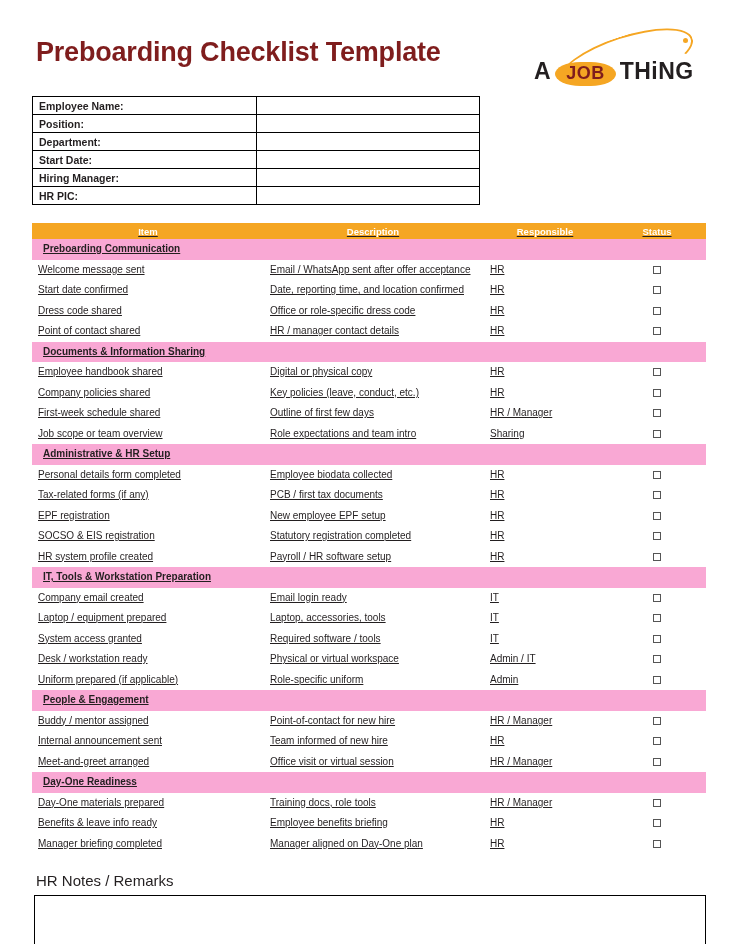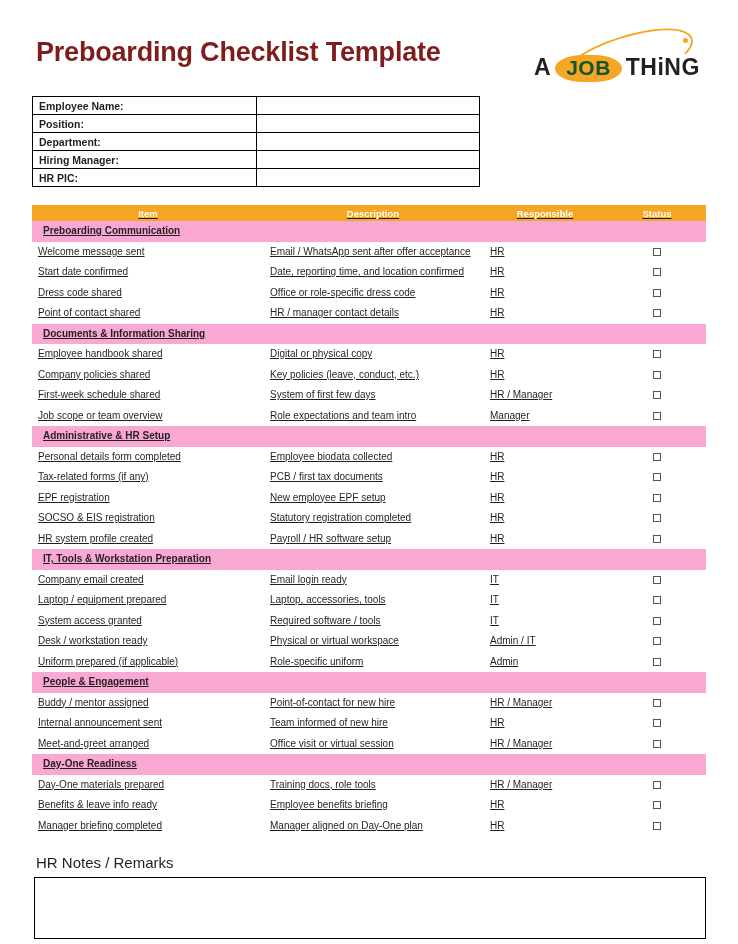--- a/index.html
+++ b/index.html
@@ -51,25 +51,25 @@
     width: 172px;
     font-size: 23px;
     font-weight: bold;
     color: #231f20;
     letter-spacing: 0.5px;
     white-space: nowrap;
   }
   .logo-job {
     display: inline-block;
     background: #F5A623;
-    color: #14532d;
+    color: #7f1d1d;
     border-radius: 50%/60%;
     padding: 1px 11px 2px 11px;
-    margin: 9px 4px;
-    font-size: 21px;
+    margin: 16px 4px;
+    font-size: 18px;
   }
   .logo-swirl {
     position: absolute;
     left: 22px;
     top: 2px;
     width: 140px;
     height: 48px;
     border: 2px solid #F5A623;
     border-radius: 50%;
     border-left-color: transparent;
@@ -193,20 +193,24 @@
         </tr>
         <tr>
           <td class="info-label">Position:</td>
           <td class="info-value"></td>
         </tr>
         <tr>
           <td class="info-label">Department:</td>
           <td class="info-value"></td>
         </tr>
         <tr>
+          <td class="info-label">Start Date:</td>
+          <td class="info-value"></td>
+        </tr>
+        <tr>
           <td class="info-label">Hiring Manager:</td>
           <td class="info-value"></td>
         </tr>
         <tr>
           <td class="info-label">HR PIC:</td>
           <td class="info-value"></td>
         </tr>
       </tbody>
   </table>
 
@@ -257,28 +261,28 @@
           <td class="c-status"><span class="checkbox"></span></td>
         </tr>
         <tr class="row">
           <td class="c-item">Company policies shared</td>
           <td class="c-desc">Key policies (leave, conduct, etc.)</td>
           <td class="c-resp">HR</td>
           <td class="c-status"><span class="checkbox"></span></td>
         </tr>
         <tr class="row">
           <td class="c-item">First-week schedule shared</td>
-          <td class="c-desc">System of first few days</td>
+          <td class="c-desc">Outline of first few days</td>
           <td class="c-resp">HR / Manager</td>
           <td class="c-status"><span class="checkbox"></span></td>
         </tr>
         <tr class="row">
           <td class="c-item">Job scope or team overview</td>
           <td class="c-desc">Role expectations and team intro</td>
-          <td class="c-resp">Manager</td>
+          <td class="c-resp">Sharing</td>
           <td class="c-status"><span class="checkbox"></span></td>
         </tr>
         <tr class="section">
           <td colspan="4">Administrative &amp; HR Setup</td>
         </tr>
         <tr class="row">
           <td class="c-item">Personal details form completed</td>
           <td class="c-desc">Employee biodata collected</td>
           <td class="c-resp">HR</td>
           <td class="c-status"><span class="checkbox"></span></td>

